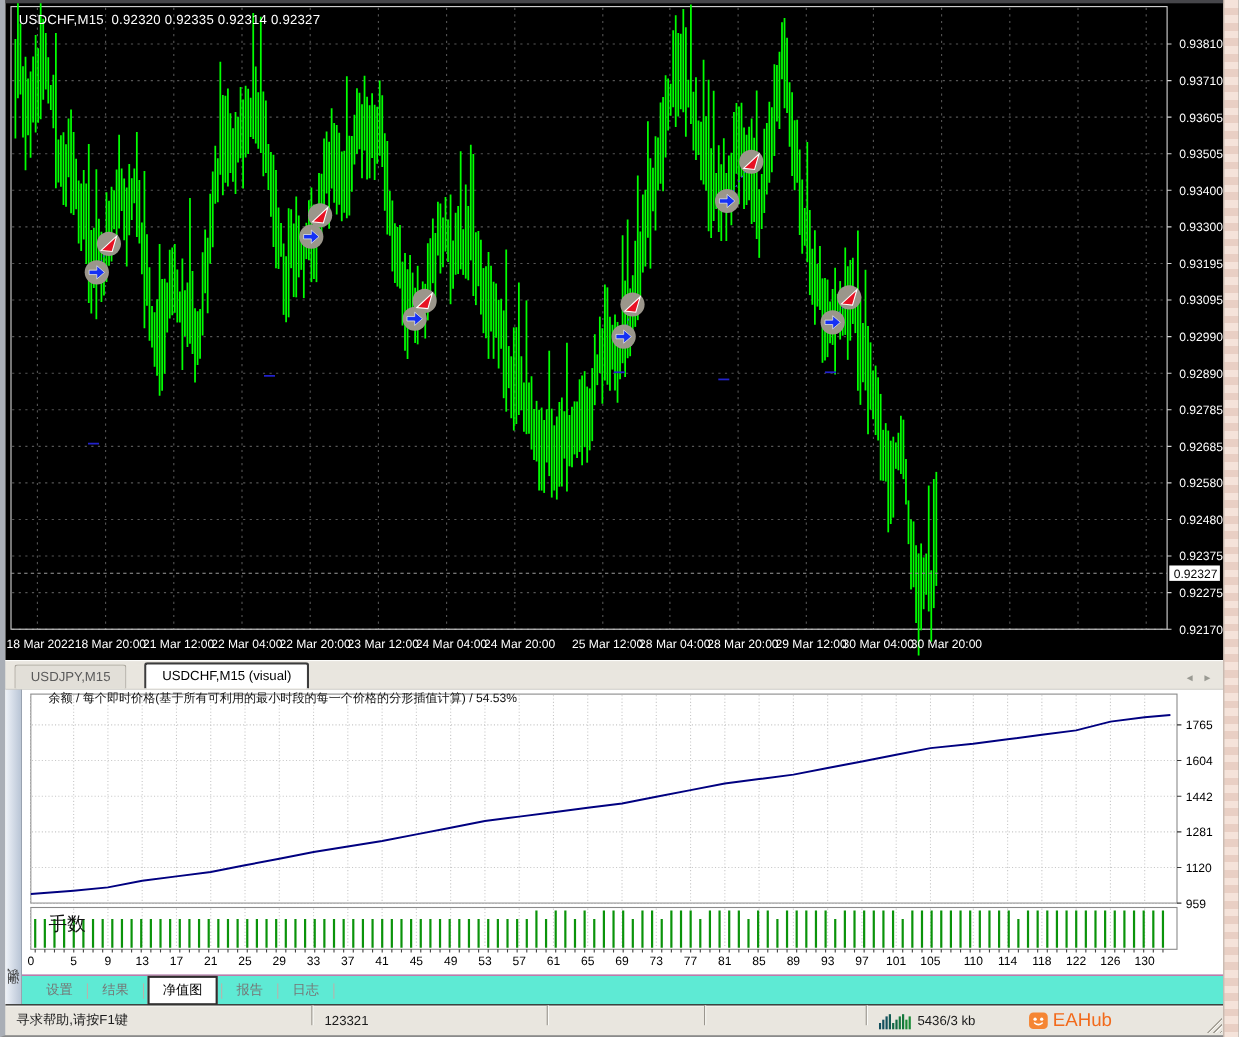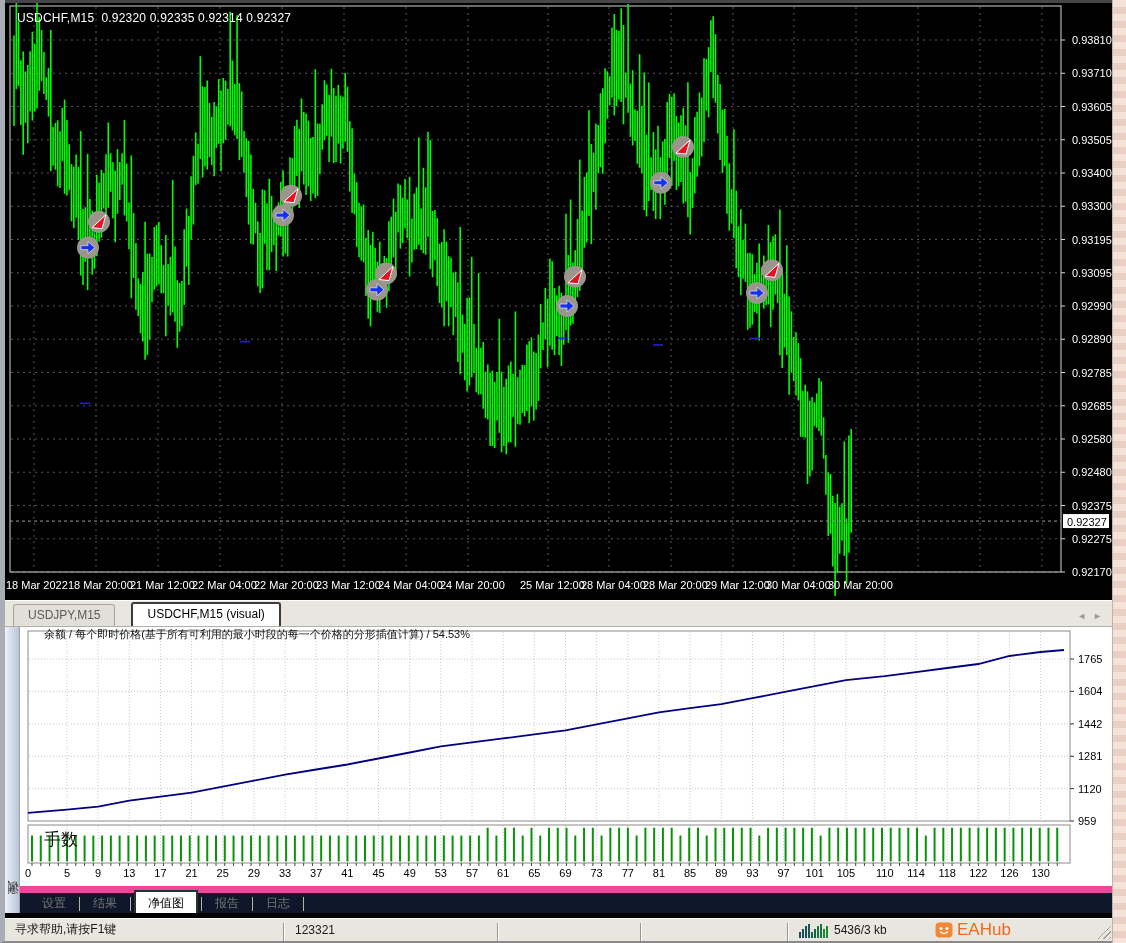--- a/index.html
+++ b/index.html
@@ -22,28 +22,28 @@
   .tab-arrows{position:absolute;right:10px;bottom:5px;display:flex;gap:7px;color:#9a9a93;font-size:9px}
   
   .tester{height:287px;display:flex;background:#fff;border-top:1px solid #b3b0a8}
   .v-strip{width:15px;position:relative;background:linear-gradient(90deg,#eef2f8,#b9c5d6);border-right:1px solid #98a2b0}
   .v-label{position:absolute;bottom:10px;left:1px;writing-mode:vertical-rl;transform:rotate(180deg);
     font-size:11px;color:#3a3a3a;letter-spacing:2px}
   .tester-main{flex:1;display:flex;flex-direction:column;background:#fff}
   .equity-wrap{height:259px;position:relative}
   .eq-title{position:absolute;left:24px;top:0;font-size:11px;color:#111;white-space:nowrap}
   .lots-label{position:absolute;left:24px;top:201px;font-size:17px;color:#111}
-  .tester-tabs{height:28px;background:#0f172a;border-top:7px solid #ec4899;display:flex;align-items:center;
+  .tester-tabs{height:28px;background:#5eead4;border-top:1px solid #ec4899;display:flex;align-items:center;
     padding-left:12px;font-size:12px}
   .t-tab{color:#757575;padding:3px 10px;cursor:default}
   .t-tab.active{color:#000;background:#fff;border:2px solid #2e2e2e;font-weight:normal;padding:3px 12px}
   .t-sep{width:1px;height:14px;background:#b7b4ac;margin:0 3px}
   
-  .status{height:28px;background:#e9e6df;border-top:5px solid #000000;box-shadow:inset 0 1px 0 #fdfdfb;
-    display:flex;align-items:flex-end;font-size:12px;color:#1a1a1a;position:relative}
+  .status{height:28px;background:#e9e6df;border-top:1px solid #000000;box-shadow:inset 0 1px 0 #fdfdfb;
+    display:flex;align-items:flex-start;font-size:12px;color:#1a1a1a;position:relative}
   .seg{display:flex;align-items:center;padding:0 10px;height:100%}
   .s-help{width:278px}
   .s-val{width:212px}
   .s-e1{width:141px}.s-e2{width:145px}
   .s-right{width:136px;gap:5px}
   .s-brand{flex:1;gap:4px}
   .sep{width:2px;height:18px;border-left:1px solid #9a968e;border-right:1px solid #fdfdfb}
   .ea-text{color:#f26a1b;font-weight:normal;font-size:17px}
   .grip{position:absolute;right:1px;bottom:2px;width:14px;height:14px;
     background:repeating-linear-gradient(135deg,transparent 0 2px,#a09c92 2px 3px,#f6f4ef 3px 4px);

